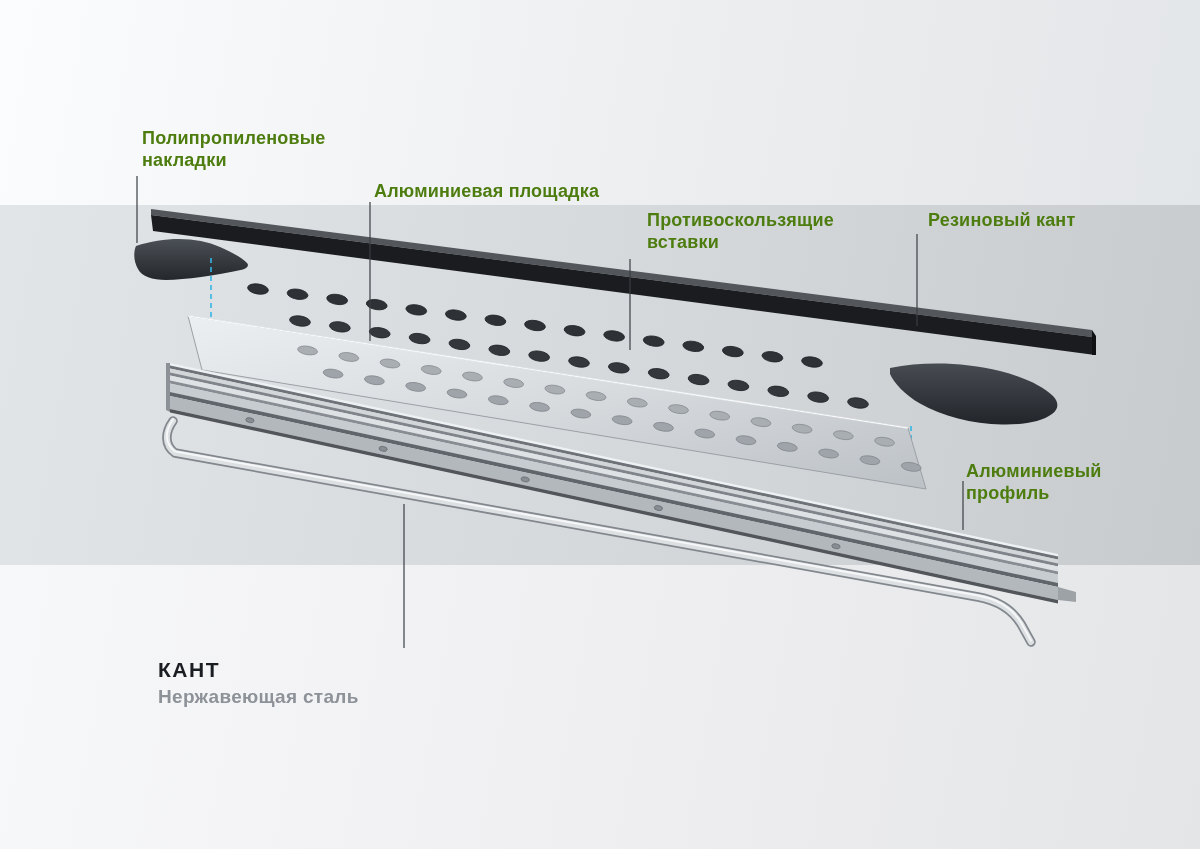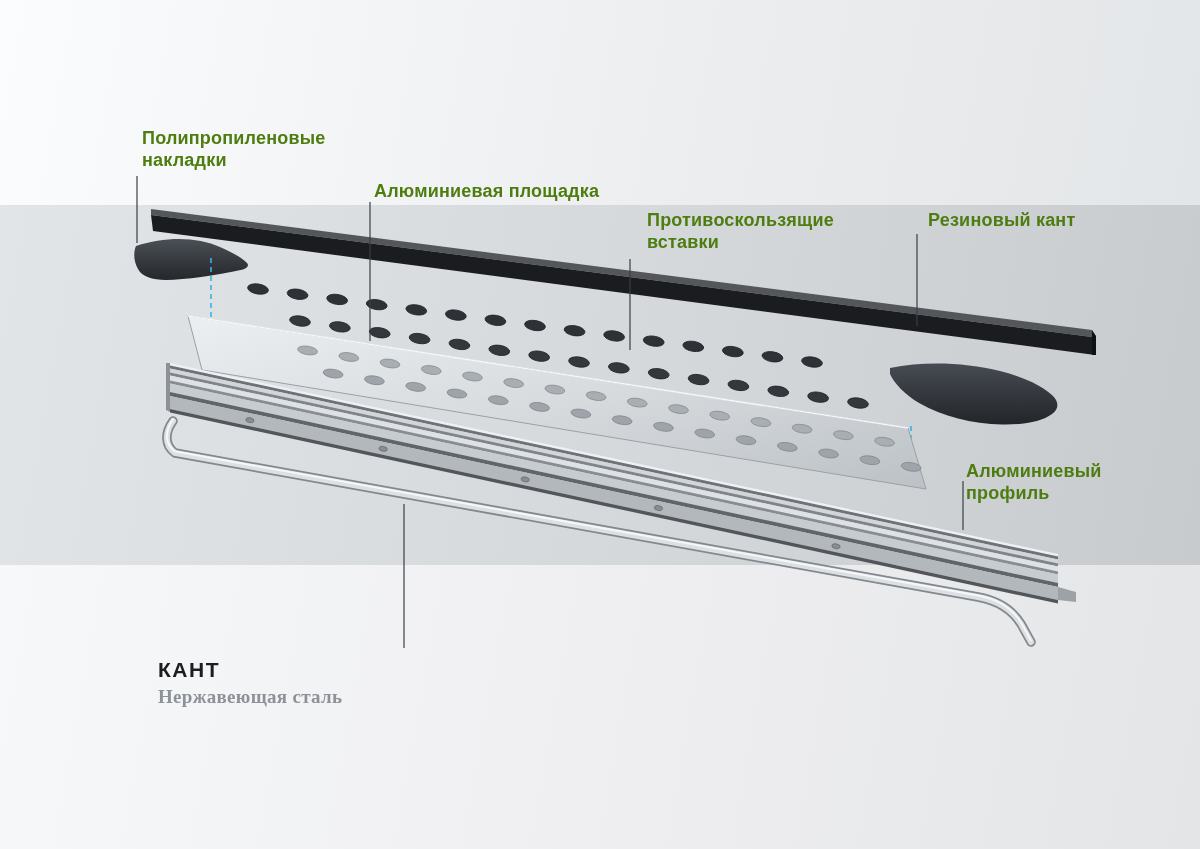--- a/index.html
+++ b/index.html
@@ -12,21 +12,21 @@
   .band-mid{top:205px;height:360px;background:linear-gradient(100deg,#e2e5e7 0%,#d5d8db 55%,#c7cbce 100%);}
   .band-bottom{top:565px;height:284px;background:linear-gradient(100deg,#f7f8f9 0%,#ededef 60%,#e3e5e7 100%);}
   svg#diagram{position:absolute;left:0;top:0;}
   .label{
     position:absolute;font-weight:bold;font-size:18px;line-height:1.22;
     color:#4d7c0f;letter-spacing:0.2px;white-space:nowrap;
   }
   .label span{display:block;}
   .kant-block{position:absolute;left:158px;top:610px;width:234px;text-align:left;margin-top:48px;}
   .kant-title{font-weight:bold;font-size:21px;letter-spacing:1.5px;color:#1a1d22;}
-  .kant-sub{font-weight:bold;font-size:19px;color:#8d9299;margin-top:4px;letter-spacing:0.3px;font-family:Liberation Serif, serif;}
+  .kant-sub{font-weight:bold;font-size:19px;color:#8d9299;margin-top:4px;letter-spacing:0.3px;}
 </style>
 </head>
 <body>
 
 <div class="stage">
   <div class="band band-top"></div>
   <div class="band band-mid"></div>
   <div class="band band-bottom"></div>
 
   <svg id="diagram" width="1200" height="849" viewBox="0 0 1200 849">

